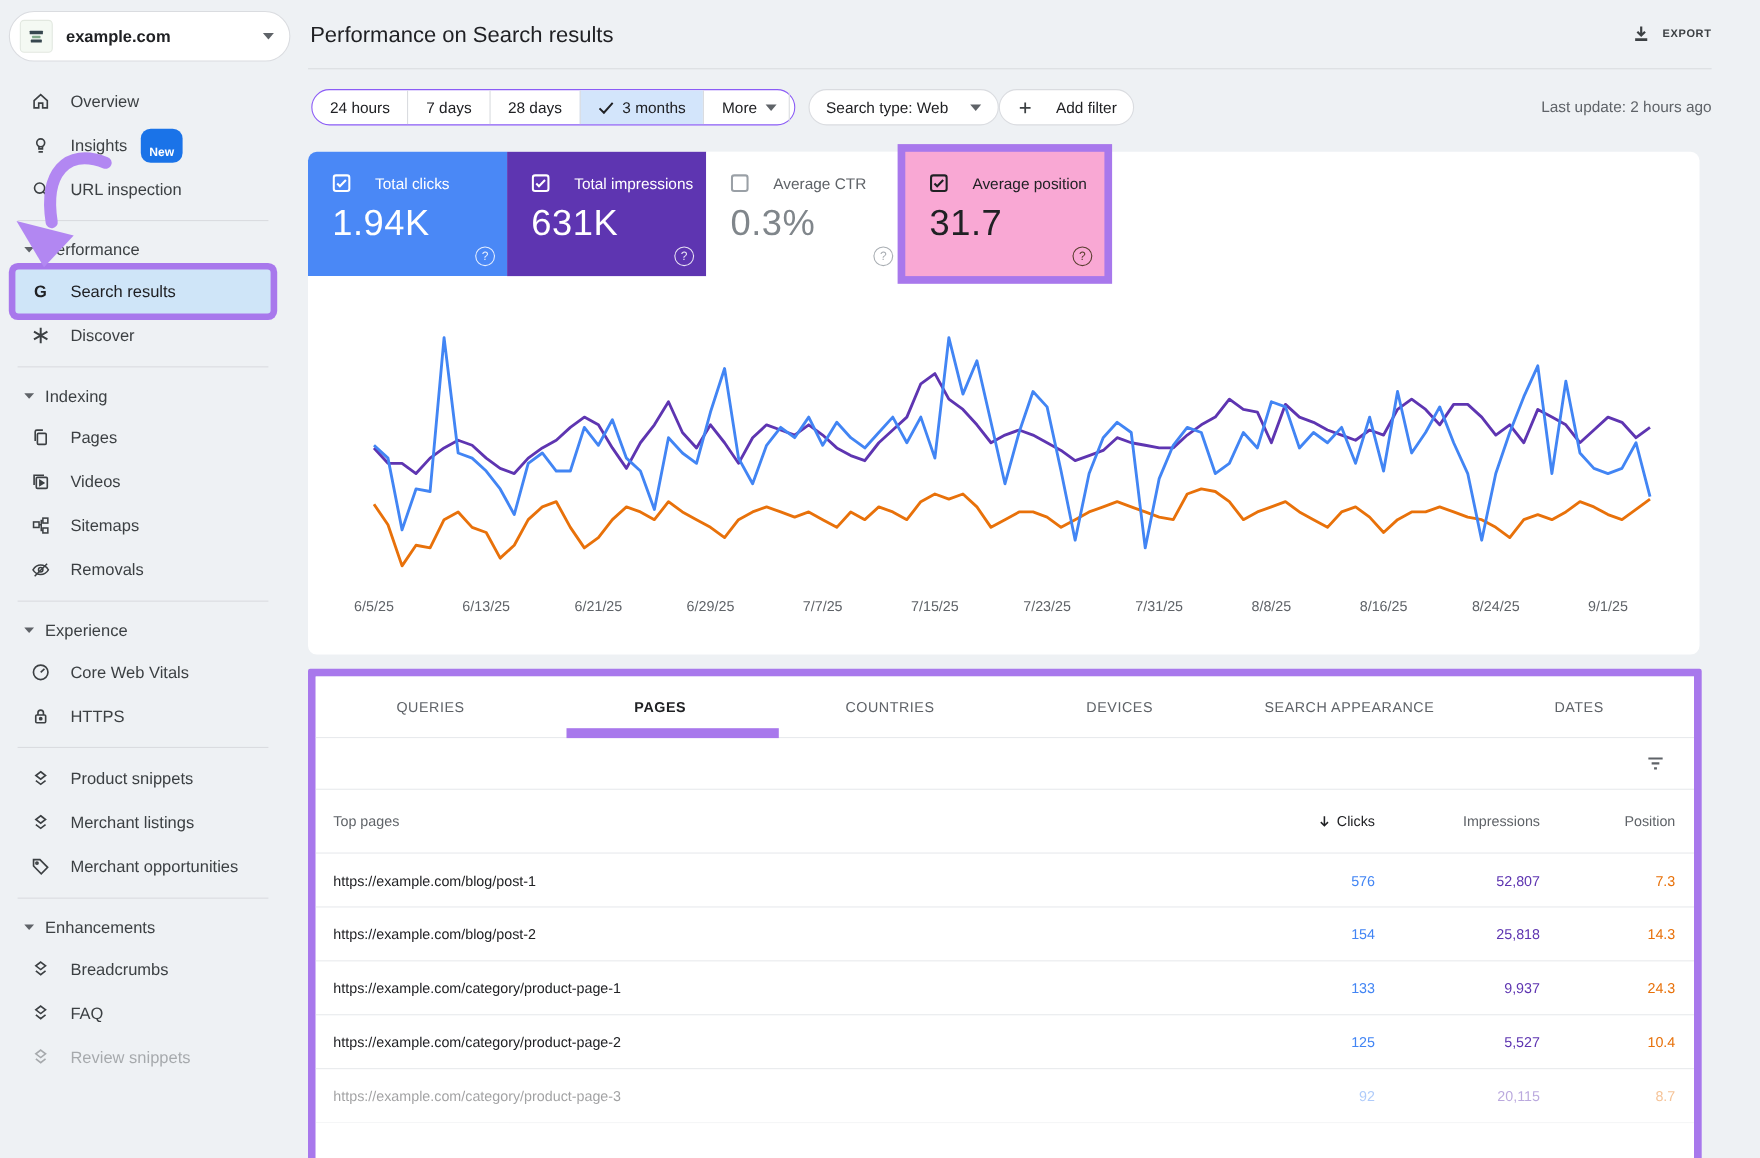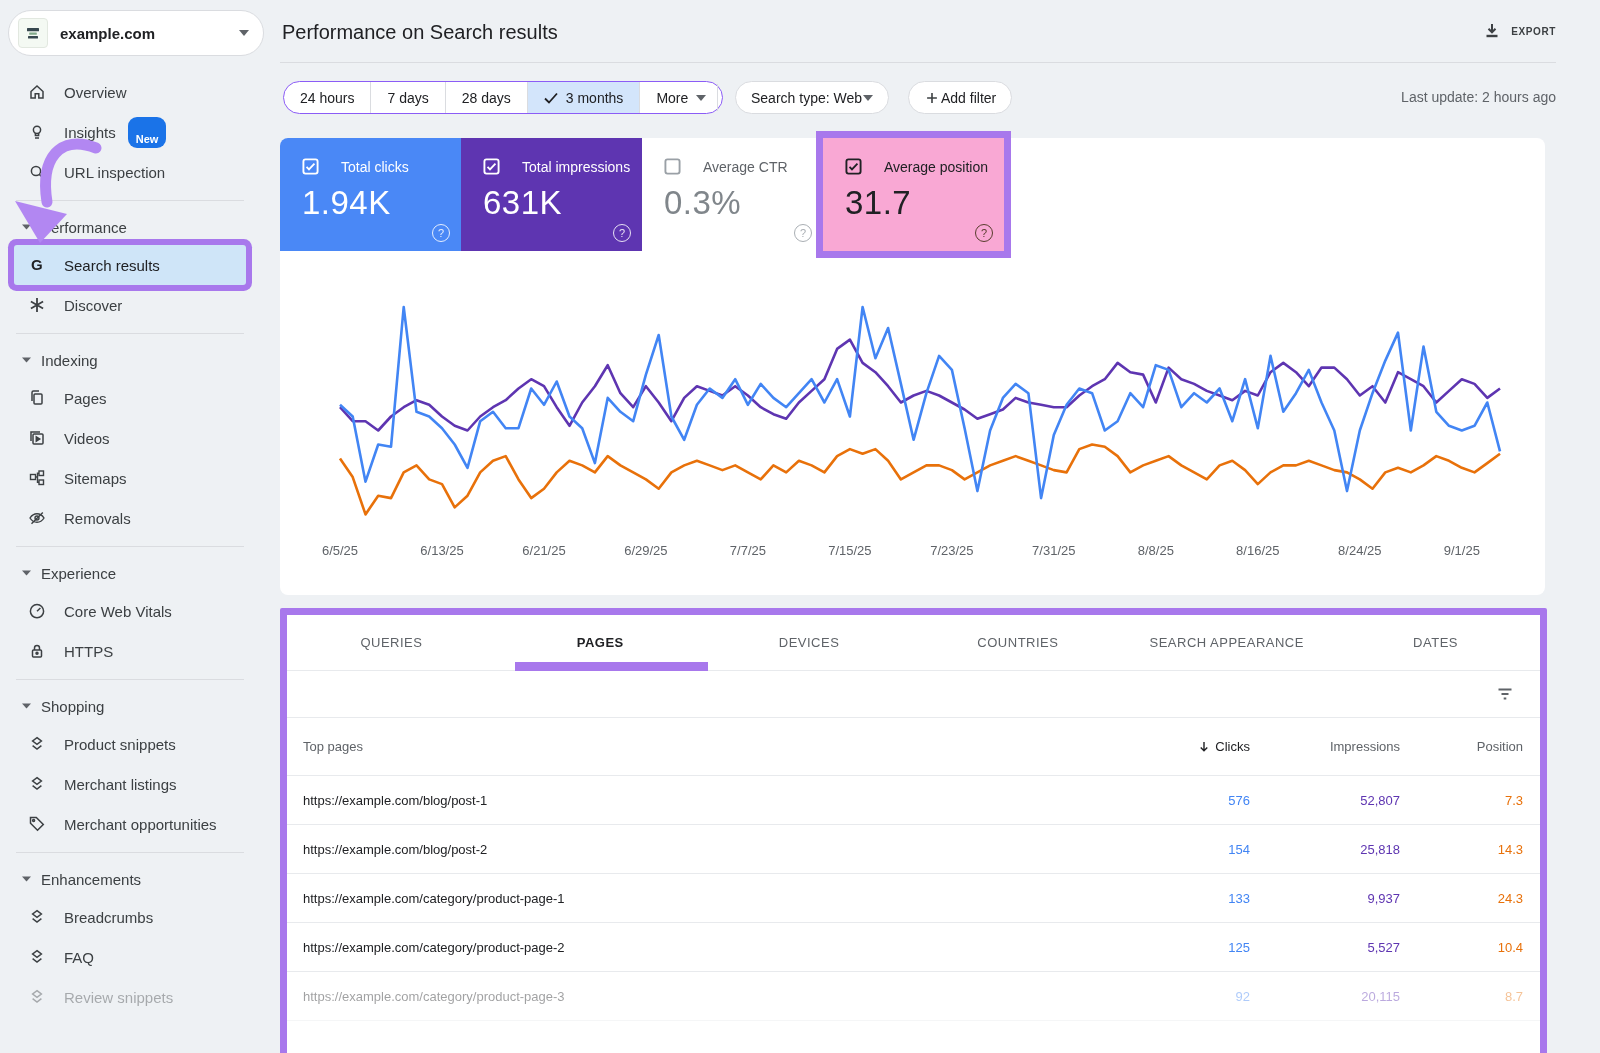--- a/index.html
+++ b/index.html
@@ -59,21 +59,21 @@
   }
   .range-chip {
     display:flex; align-items:center; gap:8px; padding:0 16px; font-size:14px; color:#202124;
     border-left:1px solid #dadce0; cursor:pointer; white-space:nowrap;
   }
   .range-chip:first-child { border-left:none; }
   .range-chip.selected { background:#d3e5fb; }
   #filter-vdiv { position:absolute; left:717px; top:84px; width:1px; height:27px; background:#dadce0; }
   .pill {
     position:absolute; top:81px; height:33px; background:#fff; border:1px solid #dadce0;
-    border-radius:17px; display:flex; align-items:center; gap:1px; padding:0 15px;
+    border-radius:17px; display:flex; align-items:center; gap:20px; padding:0 15px;
     font-size:14px; color:#202124; cursor:pointer; white-space:nowrap;
   }
   #search-type-pill { left:735px; }
   #add-filter-pill { left:908px; }
   #last-update { position:absolute; right:44px; top:89px; font-size:14px; color:#5f6368; }
 
   
   #chart-panel {
     position:absolute; left:280px; top:138px; width:1265px; height:457px;
     background:#fff; border-radius:8px;
@@ -262,28 +262,20 @@
         <span class="nicon">
           <svg width="18" height="18" viewBox="0 0 18 18" fill="none" stroke="#3c4043" stroke-width="1.5">
             <rect x="4.5" y="8" width="9" height="7" rx="1"></rect>
             <path d="M6.5 8V6a2.5 2.5 0 0 1 5 0v2"></path>
             <circle cx="9" cy="11.3" r="1" fill="#3c4043"></circle>
           </svg>
         </span>
         <span>HTTPS</span>
       </div>
       <div class="nav-divider"></div>
-      <div class="nav-header">
-        <span>
-          <svg width="9" height="6" viewBox="0 0 9 6">
-            <polygon points="0,0.5 9,0.5 4.5,5.5" fill="#5f6368"></polygon>
-          </svg>
-        </span>
-        <span>Shopping</span>
-      </div>
       <div class="nav-item">
         <span class="nicon">
           <svg width="18" height="18" viewBox="0 0 18 18" fill="none" stroke="#3c4043" stroke-width="1.5">
             <path d="M9 2.6 13.4 6 9 9.4 4.6 6z"></path>
             <path d="M4.6 10.6 9 14l4.4-3.4"></path>
           </svg>
         </span>
         <span>Product snippets</span>
       </div>
       <div class="nav-item">
@@ -463,22 +455,22 @@
       <text x="1181.8" y="267" text-anchor="middle" class="tick-label">9/1/25</text>
     </svg>
 </div>
 
 <div id="table-annotation"></div>
 <div id="table-card">
   <div id="tabs">
     <div id="tab-underline"></div>
   <div class="tab">QUERIES</div>
       <div class="tab active">PAGES</div>
+      <div class="tab">COUNTRIES</div>
       <div class="tab">DEVICES</div>
-      <div class="tab">COUNTRIES</div>
       <div class="tab">SEARCH APPEARANCE</div>
       <div class="tab">DATES</div>
     </div>
   <div id="table-toolbar">
     <svg width="18" height="18" viewBox="0 0 18 18">
       <path d="M2.5 4.5h13M5.5 9h7M7.7 13.5h2.6" stroke="#5f6368" stroke-width="1.9"></path>
     </svg>
   </div>
   <div id="table-header" class="tgrid">
     <div class="col-name">Top pages</div>

